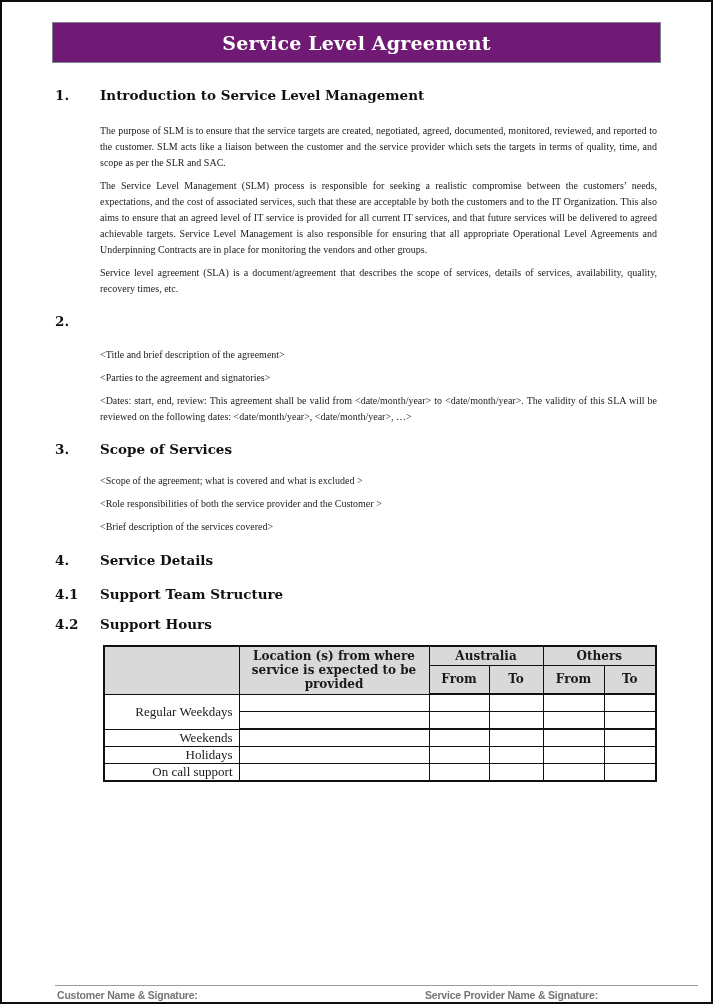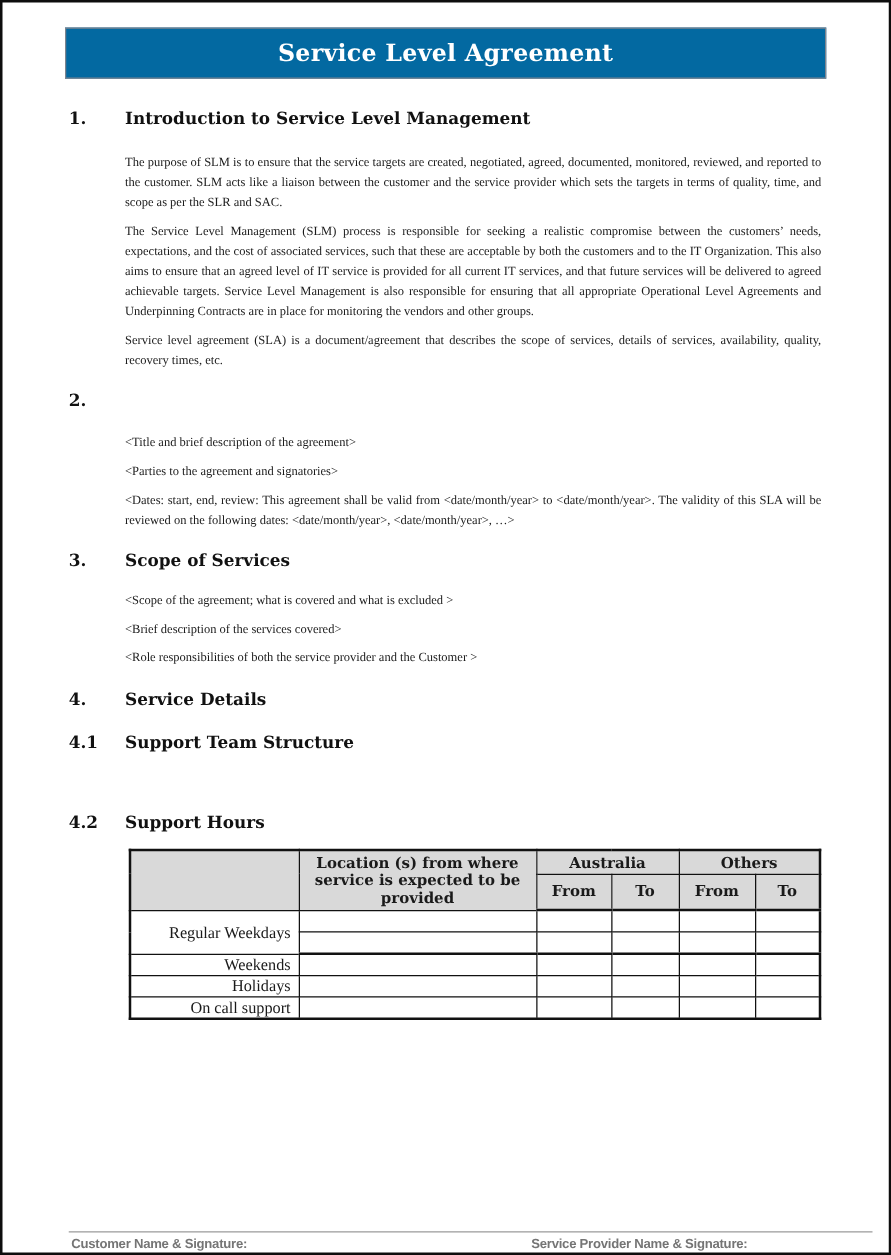--- a/index.html
+++ b/index.html
@@ -3,35 +3,35 @@
 <meta charset="utf-8">
 <style>
   html,body { margin:0; padding:0; background:#fff; }
   .page {
     position:relative; width:713px; height:1004px;
     box-sizing:border-box; border:2px solid #0d0d0d; background:#fff;
     font-family:"Liberation Serif", serif; color:#1a1a1a; overflow:hidden;
   }
   .banner {
     position:absolute; left:50px; top:20px; width:607px; height:39px;
-    background:#0369a1; border:1px solid #7e848e;
+    background:#701a75; border:1px solid #7e848e;
     display:flex; align-items:center; justify-content:center;
   }
   .banner .title {
     font-family:"DejaVu Serif", serif; font-weight:bold;
     font-size:19px; color:#ffffff; letter-spacing:.2px;
   }
   .content { position:absolute; left:53px; top:85px; width:603px; }
   .sec {
     display:flex; font-family:"DejaVu Serif", serif; font-weight:bold;
     font-size:13.5px; line-height:17px; color:#111;
   }
   .sec .num { width:45px; flex-shrink:0; }
   .mt16{margin-top:16px}.mt17{margin-top:17px}
-  .mt31{margin-top:47px}
+  .mt31{margin-top:13px}
   p.body {
     margin:7px 0 0 45px; width:557px; box-sizing:border-box;
     font-size:10px; line-height:16px; text-align:justify; color:#1a1a1a;
   }
   p.first { margin-top:19px; }
   p.gap  { margin-top:17px; }
   p.gap2 { margin-top:15px; }
   p.single { text-align:left; }
   table { border-collapse:collapse; margin:12px 0 0 48px; table-layout:fixed; }
   table td, table th {
@@ -91,22 +91,22 @@
     </div>
     <p class="body gap single">&lt;Title and brief description of the agreement&gt;</p>
     <p class="body single">&lt;Parties to the agreement and signatories&gt;</p>
     <p class="body">&lt;Dates: start, end, review: This agreement shall be valid from &lt;date/month/year&gt; to &lt;date/month/year&gt;. The validity of this SLA will be reviewed on the following dates: &lt;date/month/year&gt;, &lt;date/month/year&gt;, …&gt;</p>
 
     <div class="sec mt16">
       <span class="num">3.</span>
       <span class="txt">Scope of Services</span>
     </div>
     <p class="body gap2 single">&lt;Scope of the agreement; what is covered and what is excluded &gt;</p>
+    <p class="body single">&lt;Role responsibilities of both the service provider and the Customer &gt;</p>
     <p class="body single">&lt;Brief description of the services covered&gt;</p>
-    <p class="body single">&lt;Role responsibilities of both the service provider and the Customer &gt;</p>
 
     <div class="sec mt17">
       <span class="num">4.</span>
       <span class="txt">Service Details</span>
     </div>
 
     <div class="sec mt17">
       <span class="num">4.1</span>
       <span class="txt">Support Team Structure</span>
     </div>

